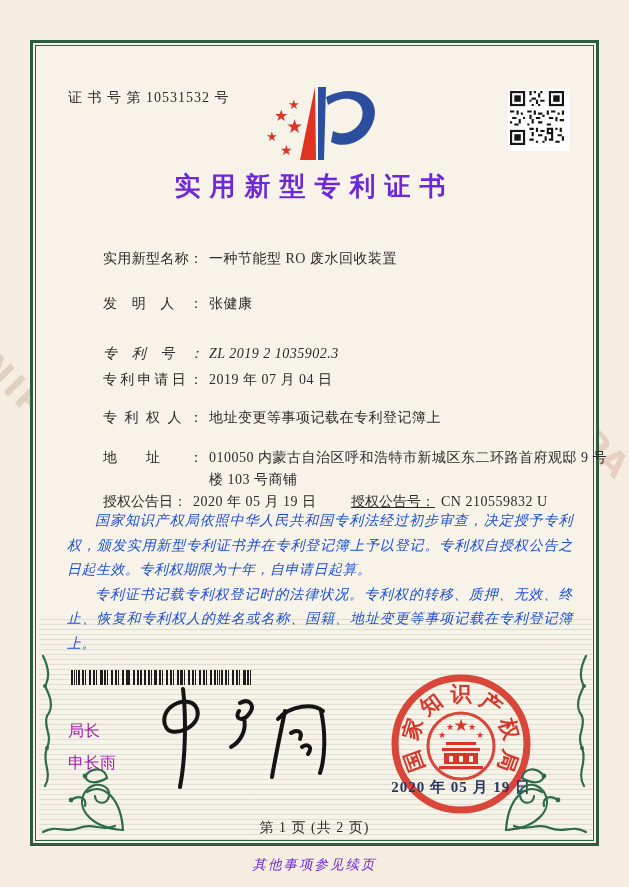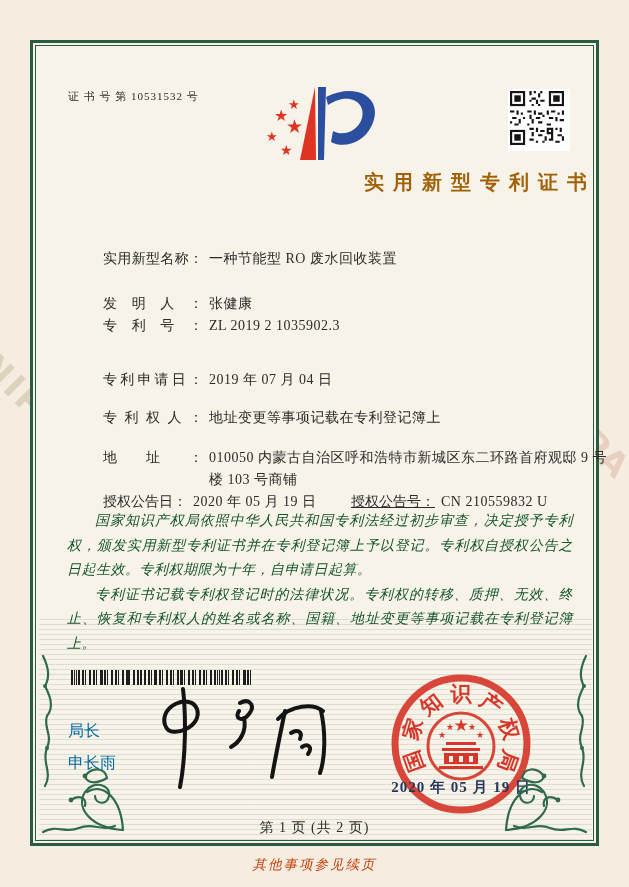--- a/index.html
+++ b/index.html
@@ -17,55 +17,55 @@
   .wm.pink{ color:rgba(214,160,142,0.40); }
   .frame{
     position:absolute; left:30px; top:40px; width:569px; height:806px;
     border:3px solid #2a5c41; box-sizing:border-box; background:#f7f3e8;
   }
   .frame-inner{ position:absolute; inset:2px; border:1px solid #2a5c41; }
   .stripes{
     position:absolute; left:6px; top:576px; width:553px; height:222px;
     background:repeating-linear-gradient(to bottom, rgba(148,168,148,0.28) 0 1px, rgba(0,0,0,0) 1px 5px);
   }
-  .cert-no{ position:absolute; left:35px; top:46px; font-size:11px; letter-spacing:1px; }
+  .cert-no{ position:absolute; left:35px; top:46px; font-size:14px; letter-spacing:1px; }
   .logo{ position:absolute; left:205px; top:38px; }
   .qr{ position:absolute; left:475px; top:46px; width:58px; height:58px; background:#fff; padding:2px; }
   .title{
-    position:absolute; left:0; top:126px; width:100%; text-align:right;
-    font-size:20px; font-weight:600; letter-spacing:9px; color:#a16207;
+    position:absolute; left:0; top:126px; width:100%; text-align:center;
+    font-size:26px; font-weight:600; letter-spacing:9px; color:#6d28d9;
   }
   .frow{ position:absolute; left:34px; width:515px; font-size:14px; line-height:1.5;margin-left:36px; }
   .flabel{ display:inline-block; width:100px; text-align-last:justify; vertical-align:top; }
   .fvalue{ display:inline-block; margin-left:6px; vertical-align:top; letter-spacing:0.5px; }
   .fvalue.addr{ width:398px; line-height:1.55; }
   .grant2{ position:absolute; left:248px; top:0; white-space:nowrap;text-decoration:underline; }
   .paras{ position:absolute; left:34px; top:466px; width:506px;
-    font-size:14px; line-height:1.75; font-style:italic; letter-spacing:0.5px; text-align:justify; color:#14532d; }
+    font-size:14px; line-height:1.75; font-style:italic; letter-spacing:0.5px; text-align:justify; color:#1d4ed8; }
   .paras p{ margin:0; text-indent:2em; }
   .barcode{
     position:absolute; left:38px; top:627px; width:183px; height:15px;
     background:
       repeating-linear-gradient(90deg,#1d1d1d 0 2px,transparent 2px 3px,#1d1d1d 3px 4px,transparent 4px 7px,#1d1d1d 7px 9px,transparent 9px 11px),
       repeating-linear-gradient(90deg,transparent 0 5px,#1d1d1d 5px 6px,transparent 6px 13px);
   }
-  .signer{ position:absolute; left:35px; top:672px; font-size:16px; line-height:2.0; font-family:"Liberation Sans","DejaVu Sans",sans-serif; color:#0369a1;}
+  .signer{ position:absolute; left:35px; top:672px; font-size:16px; line-height:2.0; font-family:"Liberation Sans","DejaVu Sans",sans-serif; color:#a21caf;}
   .signature{ position:absolute; left:112px; top:640px; }
   .sealwrap{ position:absolute; left:342px; top:615px; }
   .seal-date{
     position:absolute; left:342px; top:735px; width:172px; text-align:center;
     font-size:15px; color:#27365c; letter-spacing:1px; font-weight:600;
   }
   .pagenum{ position:absolute; left:0; top:776px; width:100%; text-align:center; font-size:14px; letter-spacing:1px; }
   .flourish{ position:absolute; bottom:3px; }
   .flourish.left{ left:2px; }
   .flourish.right{ right:2px; transform:scaleX(-1); }
   .footer-note{
     position:absolute; left:0; top:856px; width:100%; text-align:center;
-    font-size:13.5px; font-style:italic; color:#c2410c; letter-spacing:2px;
+    font-size:13.5px; font-style:italic; color:#6d28d9; letter-spacing:2px;
   }
 </style>
 </head>
 <body>
 
 <div class="page">
 
   <span class="wm" style="left:112px; top:82px; font-size:34px;">CNIPA</span>
   <span class="wm" style="left:-18px; top:325px; font-size:34px;">CNIPA</span>
   <span class="wm pink" style="left:548px; top:368px; font-size:34px;">CNIPA</span>
@@ -122,21 +122,21 @@
     </div>
 
     <div class="title">实用新型专利证书</div>
 
     <div class="frow" style="top:205px;">
       <span class="flabel">实用新型名称：</span><span class="fvalue">一种节能型 RO 废水回收装置</span>
     </div>
     <div class="frow" style="top:250px;font-family:Liberation Serif, serif;">
       <span class="flabel">发明人：</span><span class="fvalue">张健康</span>
     </div>
-    <div class="frow" style="top:272px;">
+    <div class="frow" style="top:300px;font-style:italic;">
       <span class="flabel">专利号：</span><span class="fvalue">ZL 2019 2 1035902.3</span>
     </div>
     <div class="frow" style="top:326px;">
       <span class="flabel">专利申请日：</span><span class="fvalue">2019 年 07 月 04 日</span>
     </div>
     <div class="frow" style="top:364px;">
       <span class="flabel">专利权人：</span><span class="fvalue">地址变更等事项记载在专利登记簿上</span>
     </div>
     <div class="frow" style="top:404px;">
       <span class="flabel">地址：</span><span class="fvalue addr">010050 内蒙古自治区呼和浩特市新城区东二环路首府观邸 9 号楼 103 号商铺</span>

